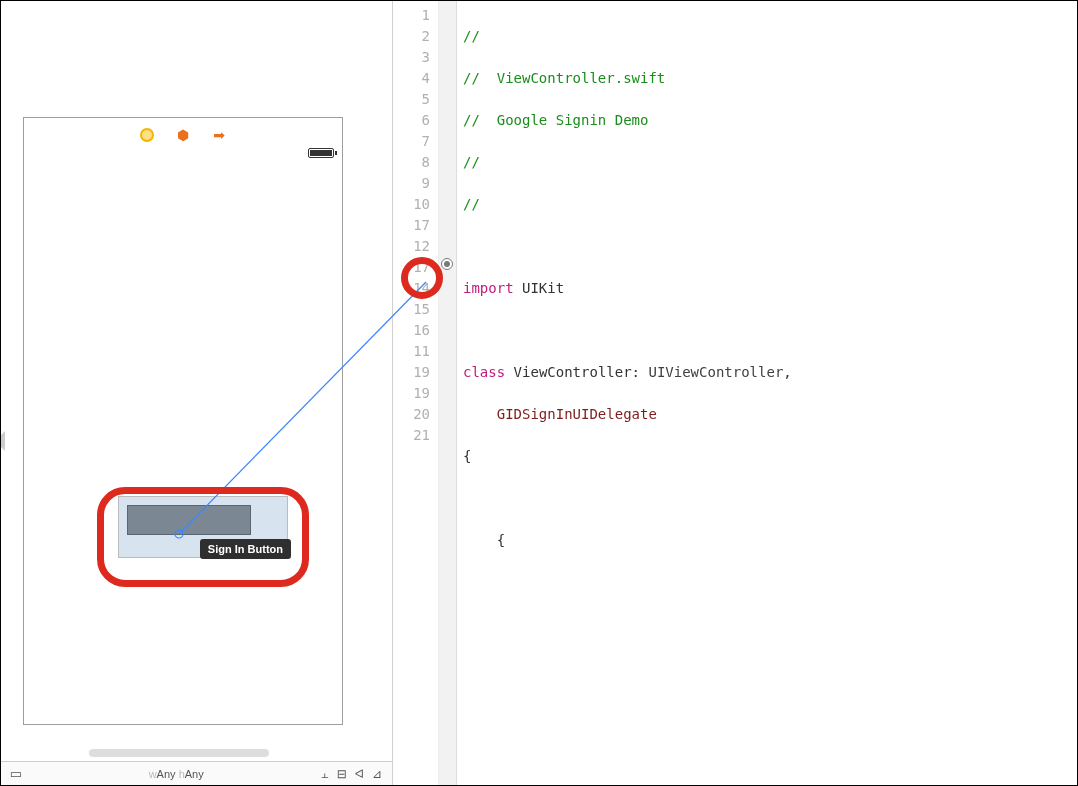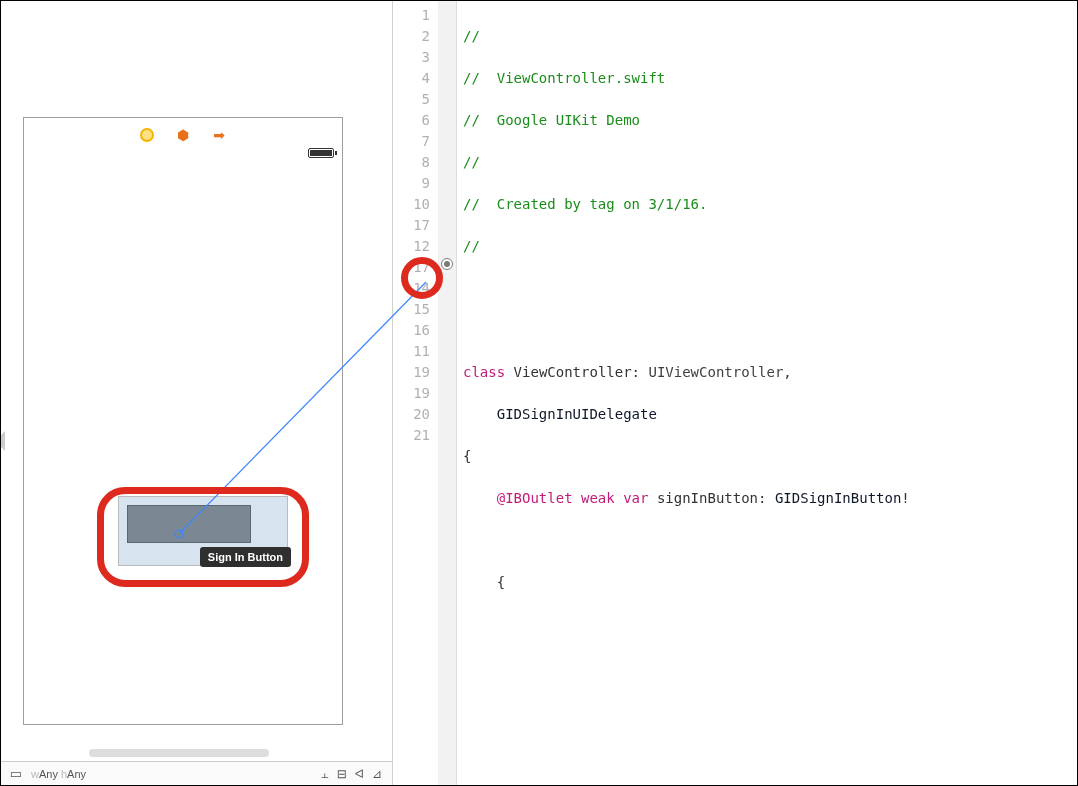--- a/index.html
+++ b/index.html
@@ -62,21 +62,21 @@
   }
   .status-bar::before{
     content:"";
     position:absolute; left:1px; top:1px; right:1px; bottom:1px;
     background:#333;
   }
   
   .signin-wrap {
     position:absolute;
     left: 94px; top: 378px;
-    width: 170px; height: 70px;
+    width: 170px; height: 62px;
     background: #d7e4ef;
     border: 1px solid #bbb;
   }
   .signin-inner {
     position:absolute;
     left:8px; top:8px; right:36px; bottom:22px;
     background: #7b8893;
     border: 1px solid #5a6670;
   }
   .signin-tooltip {
@@ -114,21 +114,21 @@
     left:0; right:0; bottom:0;
     height: 24px;
     border-top: 1px solid #ccc;
     background:#fafafa;
     display:flex;
     align-items:center;
     font-size:11px;
     color:#555;
   }
   .ib-bottom .seg-left { width: 30px; text-align:center; font-size:13px;}
-  .ib-bottom .size-class { flex:1; text-align:left; }
+  .ib-bottom .size-class { flex:1; text-align:center; }
   .ib-bottom .size-class .dim { color:#bbb;}
   .ib-bottom .tools { display:flex; gap:8px; padding-right:10px; font-size:12px; color:#555;}
   .ib-scroll {
     position:absolute;
     left: 88px; bottom: 28px;
     width: 180px; height: 8px;
     background:#ddd;
     border-radius: 4px;
   }
   .ib-left-arrow {
@@ -182,21 +182,21 @@
     background:#7a7a7a;
   }
   .code {
     padding: 4px 0 0 6px;
     white-space: pre;
     color:#333;
   }
   .c-comment { color: #1a8e1a; }
   .c-keyword { color: #c21b7a; }
   .c-type    { color: #404040; }
-  .c-library { color: #0f172a; }
+  .c-library { color: #7f1d1d; }
   .c-decl    { color: #333; }
 
   .codeline { height:21px; }
 </style>
 </head>
 <body>
 
 <div class="outer">
 
   <div class="ib-panel">
@@ -258,30 +258,29 @@
         <div>19</div>
         <div>20</div>
         <div>21</div>
     </div>
     <div class="ribbon">
       <div class="outlet-dot filled" style="top:257px"></div>
     </div>
     <div class="code">
 <div class="codeline"><span class="c-comment">//</span></div>
 <div class="codeline"><span class="c-comment">//  ViewController.swift</span></div>
-<div class="codeline"><span class="c-comment">//  Google UIKit Demo</span></div>
+<div class="codeline"><span class="c-comment">//  Google Signin Demo</span></div>
 <div class="codeline"><span class="c-comment">//</span></div>
-<div class="codeline"><span class="c-comment">//  Created by tag on 3/1/16.</span></div>
 <div class="codeline"><span class="c-comment">//</span></div>
 <div class="codeline"><span></span></div>
+<div class="codeline"><span class="c-keyword">import</span> <span class="c-decl">UIKit</span></div>
 <div class="codeline"><span></span></div>
 <div class="codeline"><span class="c-keyword">class</span> <span class="c-decl">ViewController:</span> <span class="c-type">UIViewController</span><span>,</span></div>
 <div class="codeline"><span>    </span><span class="c-library">GIDSignInUIDelegate</span></div>
 <div class="codeline"><span>{</span></div>
-<div class="codeline"><span>    </span><span class="c-keyword">@IBOutlet</span> <span class="c-keyword">weak</span> <span class="c-keyword">var</span> <span class="c-decl">signInButton:</span> <span class="c-library">GIDSignInButton</span><span>!</span></div>
 <div class="codeline"><span></span></div>
 <div class="codeline"><span>    {</span></div>
 <div class="codeline"><span></span></div>
 
 
 
     </div>
   </div>
 </div>
 

